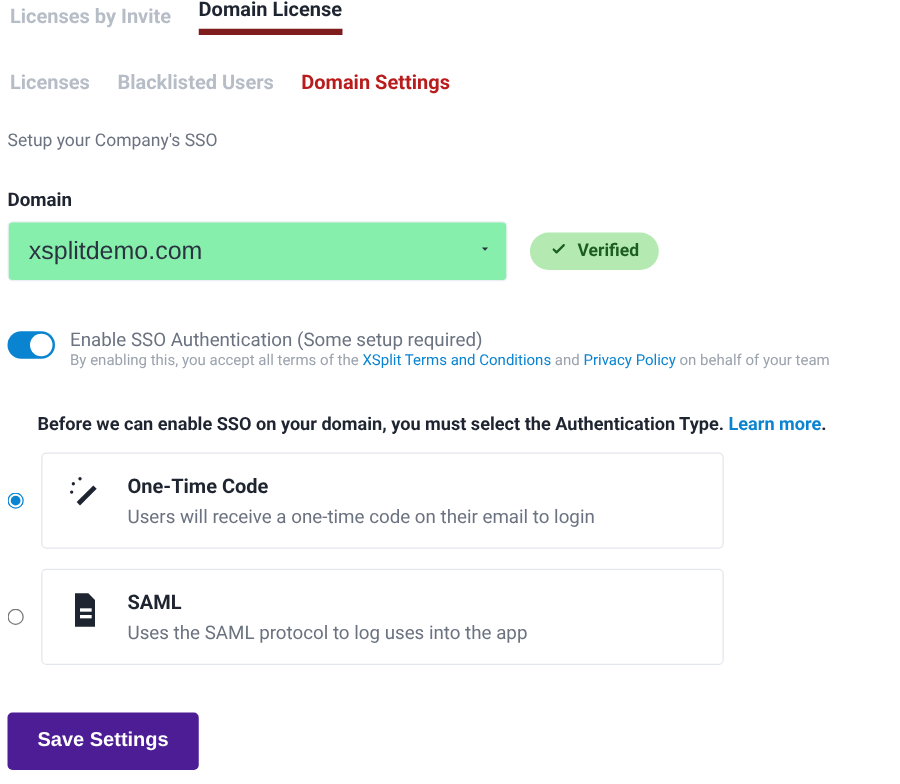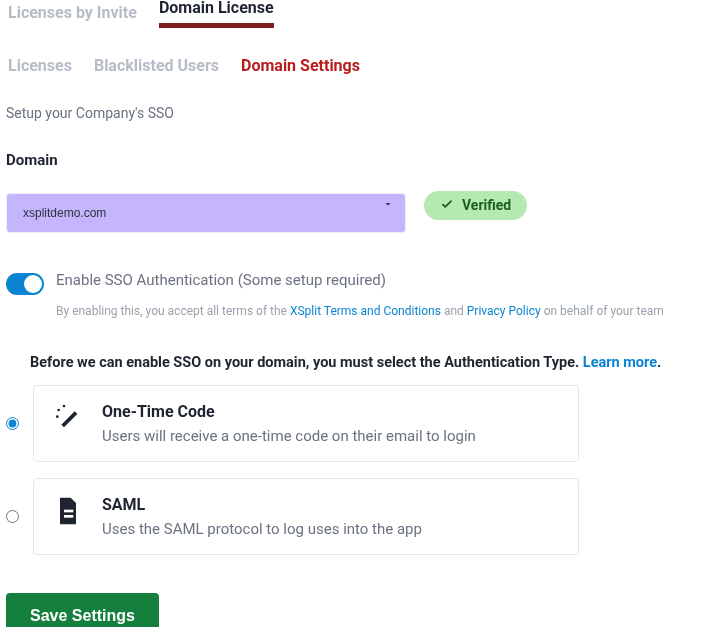--- a/index.html
+++ b/index.html
@@ -61,28 +61,27 @@
     gap: 18px;
   }
   .select-wrap {
     position: relative;
     width: 400px;
   }
   .select-wrap select {
     width: 100%;
     appearance: none;
     -webkit-appearance: none;
-    background: #c4b5fd;
+    background: #86efac;
     border: 1px solid #eceff4;
     border-radius: 4px;
     padding: 12px 36px 12px 16px;
-    font-size: 12px;
+    font-size: 20px;
     color: #2b3340;
     cursor: pointer;
-    margin-top: 16px;
   }
   .select-caret {
     position: absolute;
     right: 12px;
     top: 50%;
     transform: translateY(-50%);
     pointer-events: none;
     color: #2b3340;
   }
   .badge {
@@ -121,21 +120,21 @@
     background: #fff;
     border-radius: 50%;
   }
   .toggle-text .title {
     color: #6b7280;
     font-size: 15px;
   }
   .toggle-text .fineprint {
     color: #9aa2ad;
     font-size: 12px;
-    margin-top: 15px;
+    margin-top: 0;
   }
   .link { color: #0a84d1; cursor: pointer; }
   .auth-heading {
     margin-top: 36px;
     font-weight: 700;
     font-size: 14.5px;
     color: #1e2430;
     padding-left: 24px;
   }
   .auth-heading .learn { color: #0a84d1; cursor: pointer; font-weight: 700; }
@@ -167,21 +166,21 @@
   .card .icon {
     width: 32px;
     height: 32px;
     flex-shrink: 0;
     color: #1e2430;
   }
   .card .ctitle { font-weight: 700; font-size: 16px; color: #1e2430; }
   .card .cdesc  { color: #6b7280; font-size: 15px; margin-top: 6px; }
   .save-btn {
     margin-top: 38px;
-    background: #15803d;
+    background: #4c1d95;
     color: #fff;
     border: none;
     border-radius: 4px;
     font-weight: 600;
     font-size: 16px;
     padding: 14px 24px;
     cursor: pointer;
     text-align: center;
   }
 </style>

